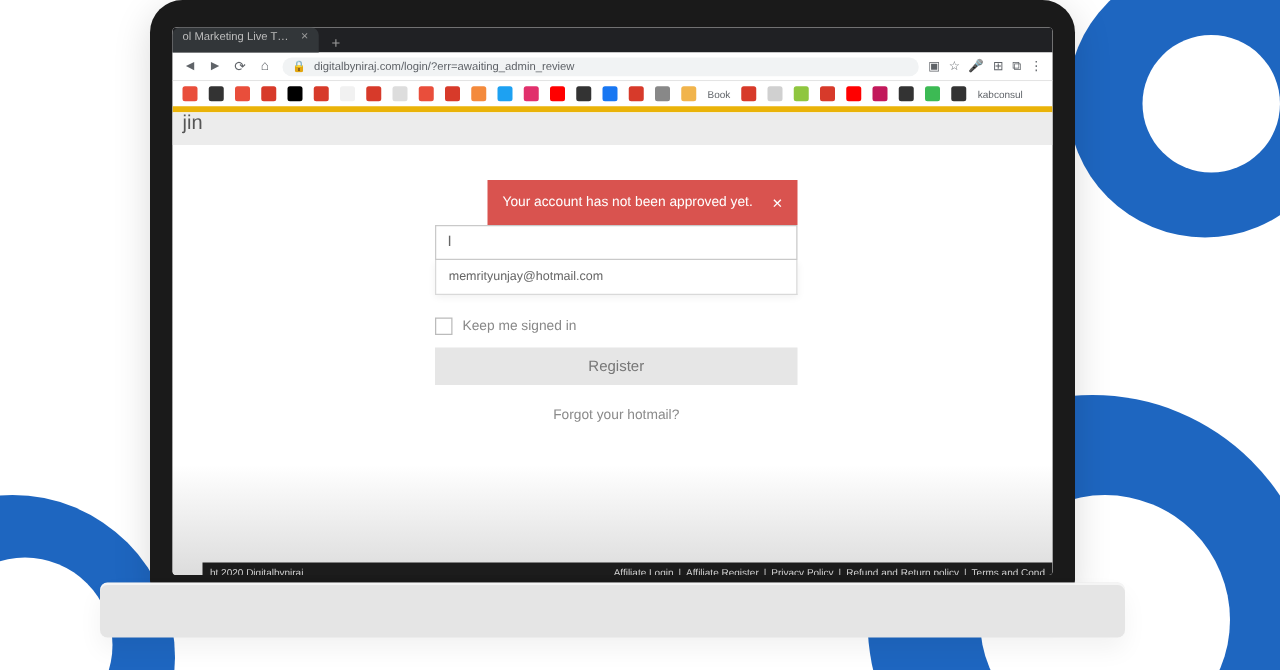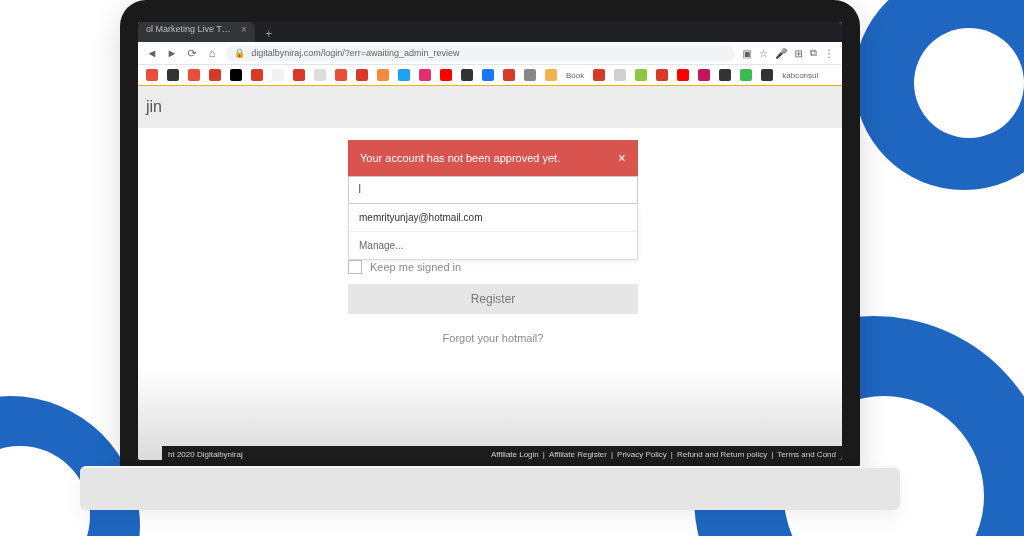--- a/index.html
+++ b/index.html
@@ -21,37 +21,37 @@
   
   .tabstrip{height:20px;background:#202124;display:flex;align-items:flex-end;font-size:9px;color:#bcbcbc;}
   .tab{background:#323639;height:18px;border-radius:6px 6px 0 0;padding:2px 8px 0 8px;display:flex;gap:6px;max-width:160px;}
   .tab .x{font-size:10px;color:#9a9a9a;margin-left:4px;}
   .newtab{width:16px;height:16px;margin-left:6px;color:#9a9a9a;display:flex;align-items:center;justify-content:center;font-size:12px;}
   .addrbar{height:22px;background:#fff;border-bottom:1px solid #e4e4e4;display:flex;align-items:center;padding:0 8px;gap:8px;}
   .navbtn{width:12px;height:12px;color:#5f6368;font-size:11px;display:flex;align-items:center;justify-content:center;}
   .omnibox{flex:1;height:15px;background:#f1f3f4;border-radius:8px;display:flex;align-items:center;padding:0 8px;color:#5f6368;font-size:9px;gap:6px;}
   .addr-right{display:flex;gap:7px;align-items:center;}
   .addr-right span{font-size:10px;color:#5f6368;}
-  .bmbar{height:20px;background:#fff;border-bottom:1px solid #eab308;display:flex;align-items:center;padding:0 8px;gap:9px;overflow:hidden;}
+  .bmbar{height:20px;background:#fff;border-bottom:5px solid #eab308;display:flex;align-items:center;padding:0 8px;gap:9px;overflow:hidden;}
   .bm{width:12px;height:12px;border-radius:2px;display:inline-block;}
   .bm-label{font-size:8px;color:#5f6368;white-space:nowrap;}
 
   
   .page{position:relative;height:376px;background:linear-gradient(#ffffff 0%,#ffffff 75%,#dadada 100%);}
-  .titlebar{height:42px;background:#ececec;display:flex;align-items:center;padding-left:8px;color:#555;font-size:16px;}
+  .titlebar{height:26px;background:#ececec;display:flex;padding-left:8px;color:#555;font-size:16px;}
   .form-wrap{position:absolute;left:210px;top:54px;width:290px;}
-  .alert{background:#d9534f;color:#fff;font-size:11px;padding:10px 12px;display:flex;align-items:center;justify-content:space-between;}
+  .alert{background:#d9534f;color:#fff;font-size:11px;padding:10px 12px;display:flex;align-items:center;justify-content:space-between;margin-left:42px;}
   .alert .close{font-size:14px;cursor:pointer;}
   .lbl{font-size:11px;color:#555;margin:14px 0 6px 0;}
   .input{width:100%;height:28px;border:1px solid #c9c9c9;background:#fff;box-sizing:border-box;padding:0 8px;font-size:11px;color:#333;position:relative;}
   .cursor{position:absolute;left:10px;top:6px;font-size:12px;color:#666;}
   .dropdown{border:1px solid #d9d9d9;border-top:none;background:#fff;box-shadow:0 2px 6px rgba(0,0,0,.06);}
   .dd-item{padding:8px 10px;font-size:10px;color:#333;border-bottom:1px solid #eee;}
   .dd-item:last-child{border-bottom:none;color:#666;}
-  .remember{display:flex;align-items:center;gap:8px;font-size:11px;color:#888;}
+  .remember{display:flex;align-items:center;gap:8px;margin-top:18px;font-size:11px;color:#888;}
   .chk{width:12px;height:12px;border:1px solid #bbb;background:#fff;}
   .btnrow{display:flex;gap:12px;margin-top:10px;}
   .btn{flex:1;height:30px;display:flex;align-items:center;justify-content:center;font-size:12px;}
   .btn-primary{background:#2f8fd4;color:#fff;}
   .btn-secondary{background:#e6e6e6;color:#777;}
   .forgot{text-align:center;font-size:11px;color:#8a8a8a;margin-top:18px;}
   .footer{position:absolute;bottom:0;left:0;right:0;height:16px;background:#1c1c1c;color:#d0d0d0;font-size:8px;display:flex;align-items:center;justify-content:space-between;padding:0 6px;margin-left:24px;}
   .footer a{color:#d0d0d0;text-decoration:none;}
   .flinks{display:flex;gap:4px;white-space:nowrap;overflow:hidden;}
 </style>
@@ -142,21 +142,20 @@
           <span>Your account has not been approved yet.</span>
           <span class="close">×</span>
         </div>
 
         <div style="position:relative">
           <input class="input" value="" style="">
           <span class="cursor">I</span>
         </div>
         <div class="dropdown">
           <div class="dd-item">memrityunjay@hotmail.com</div>
-          <div class="dd-item">Manage...</div>
         </div>
 
         <div class="remember">
           <span class="chk"></span>
           <span>Keep me signed in</span>
         </div>
 
         <div class="btnrow">
           <div class="btn btn-secondary">Register</div>
         </div>

